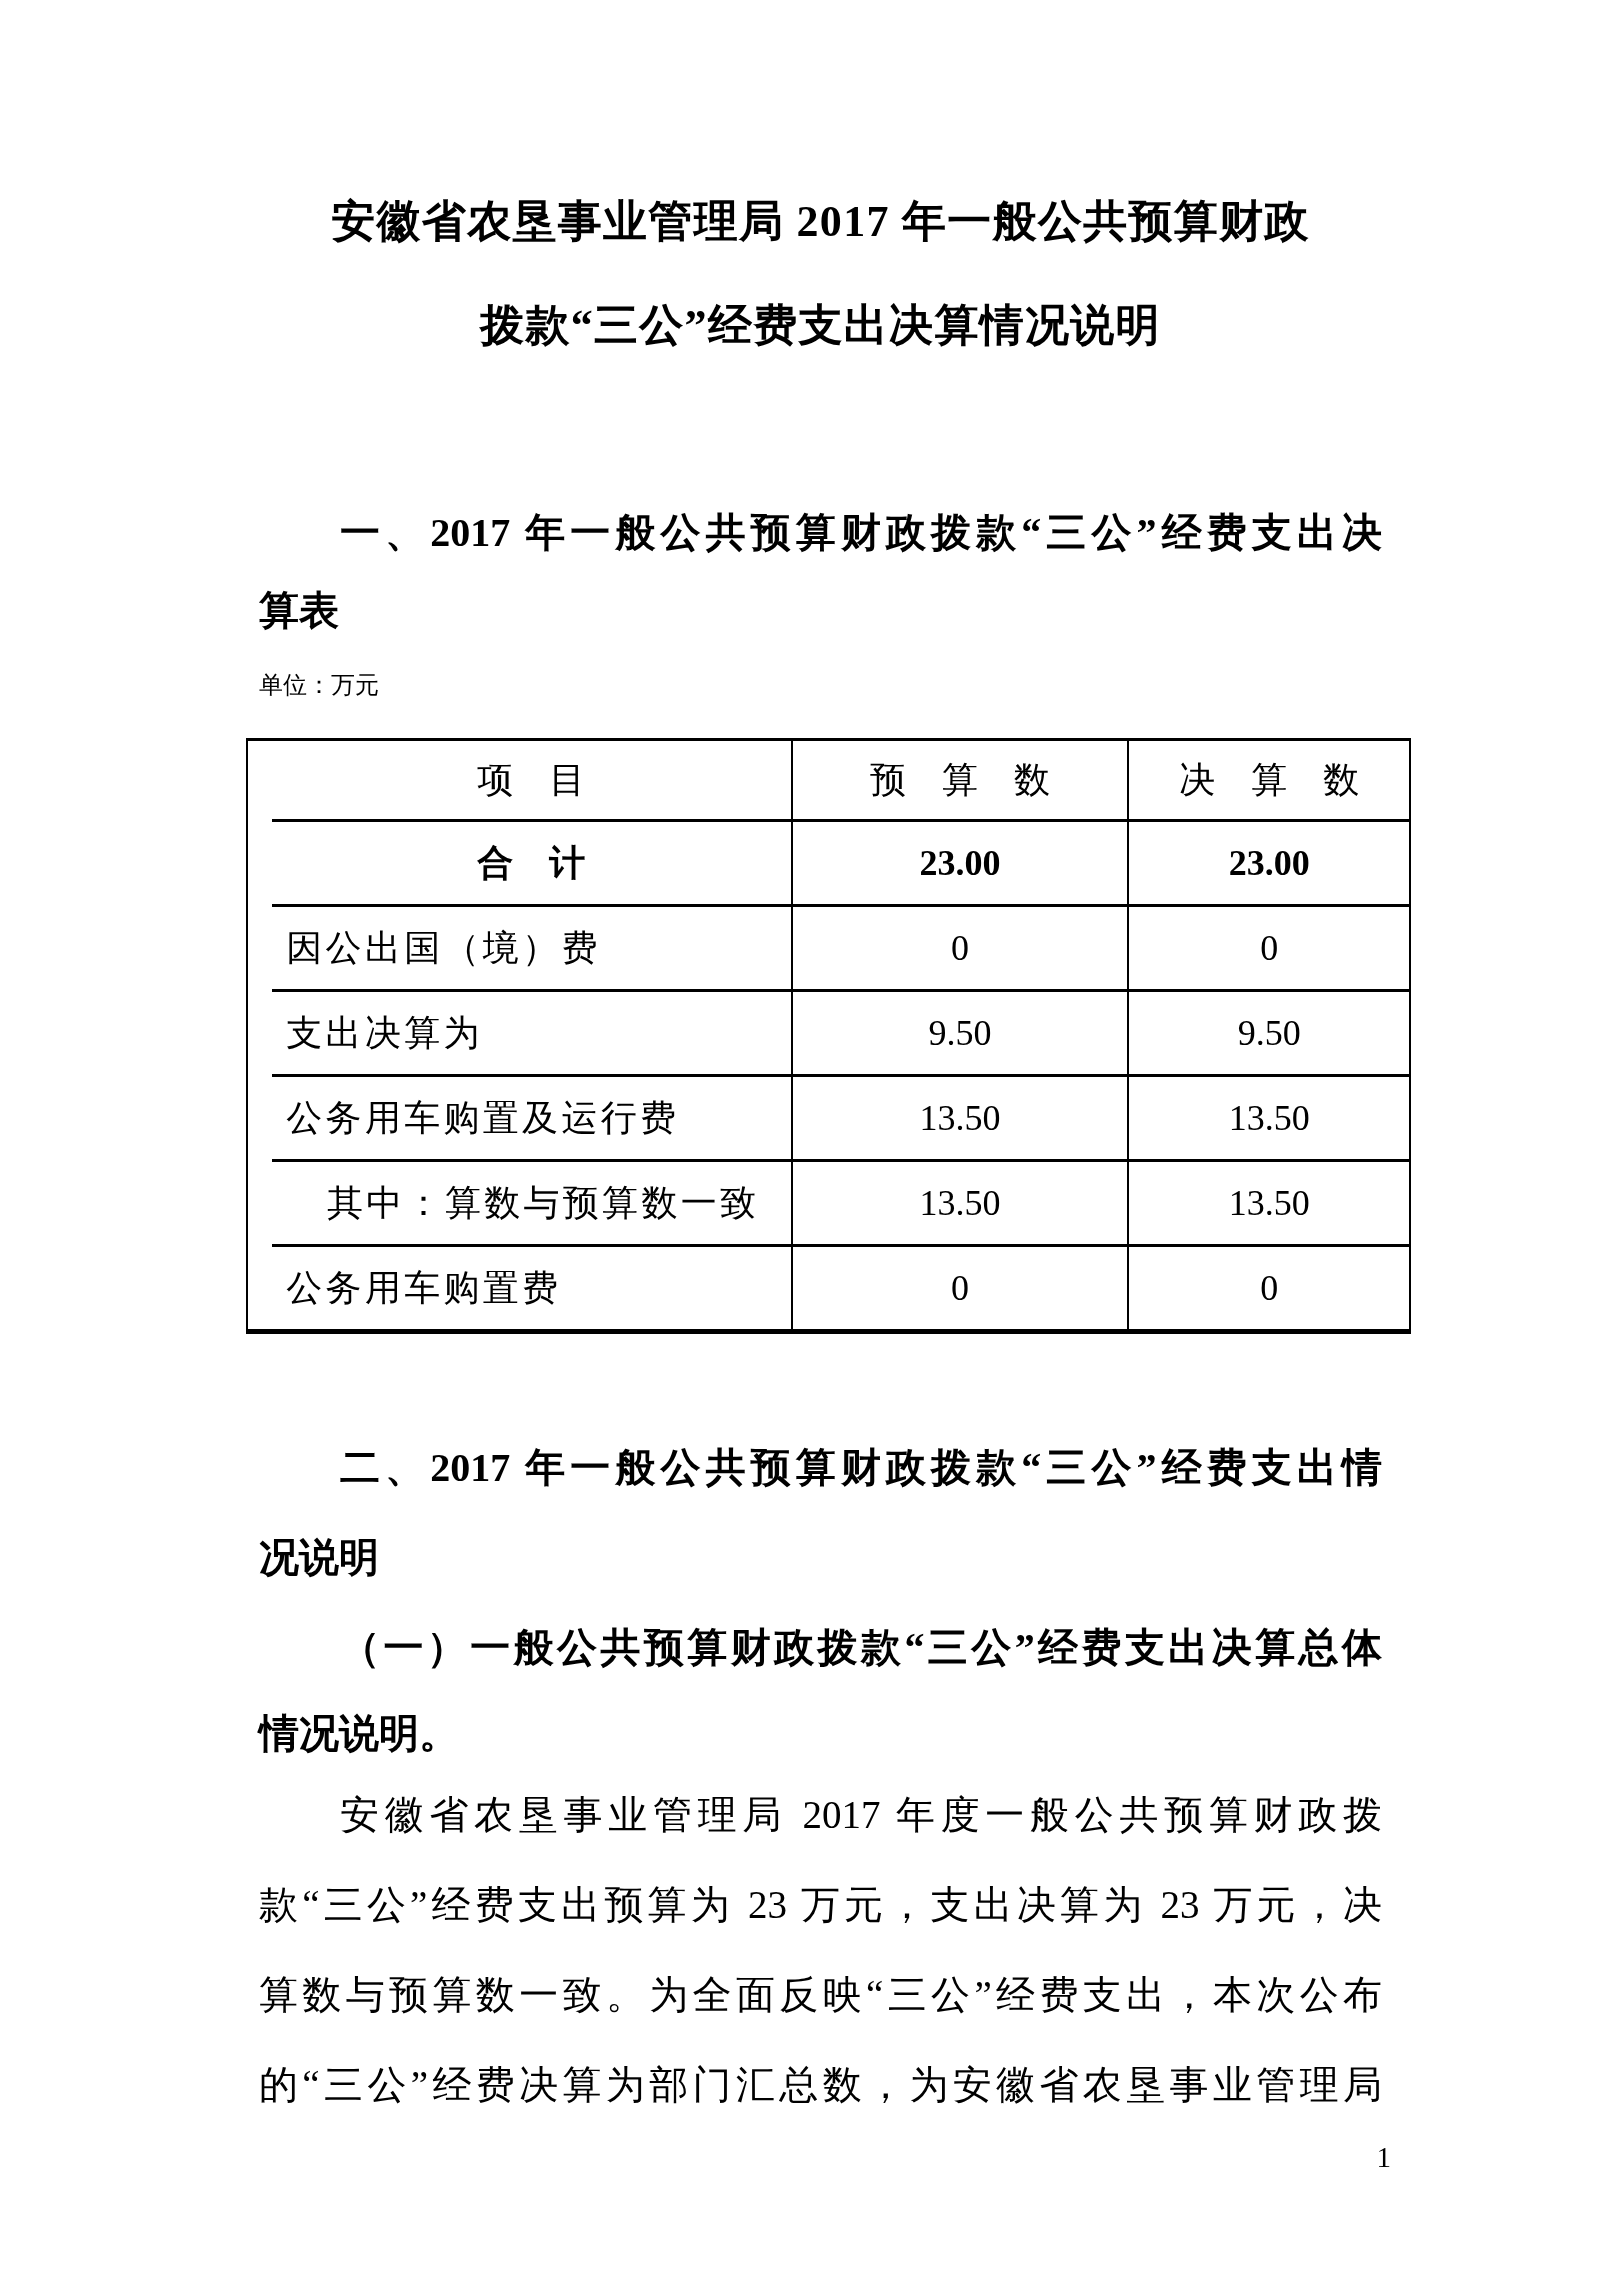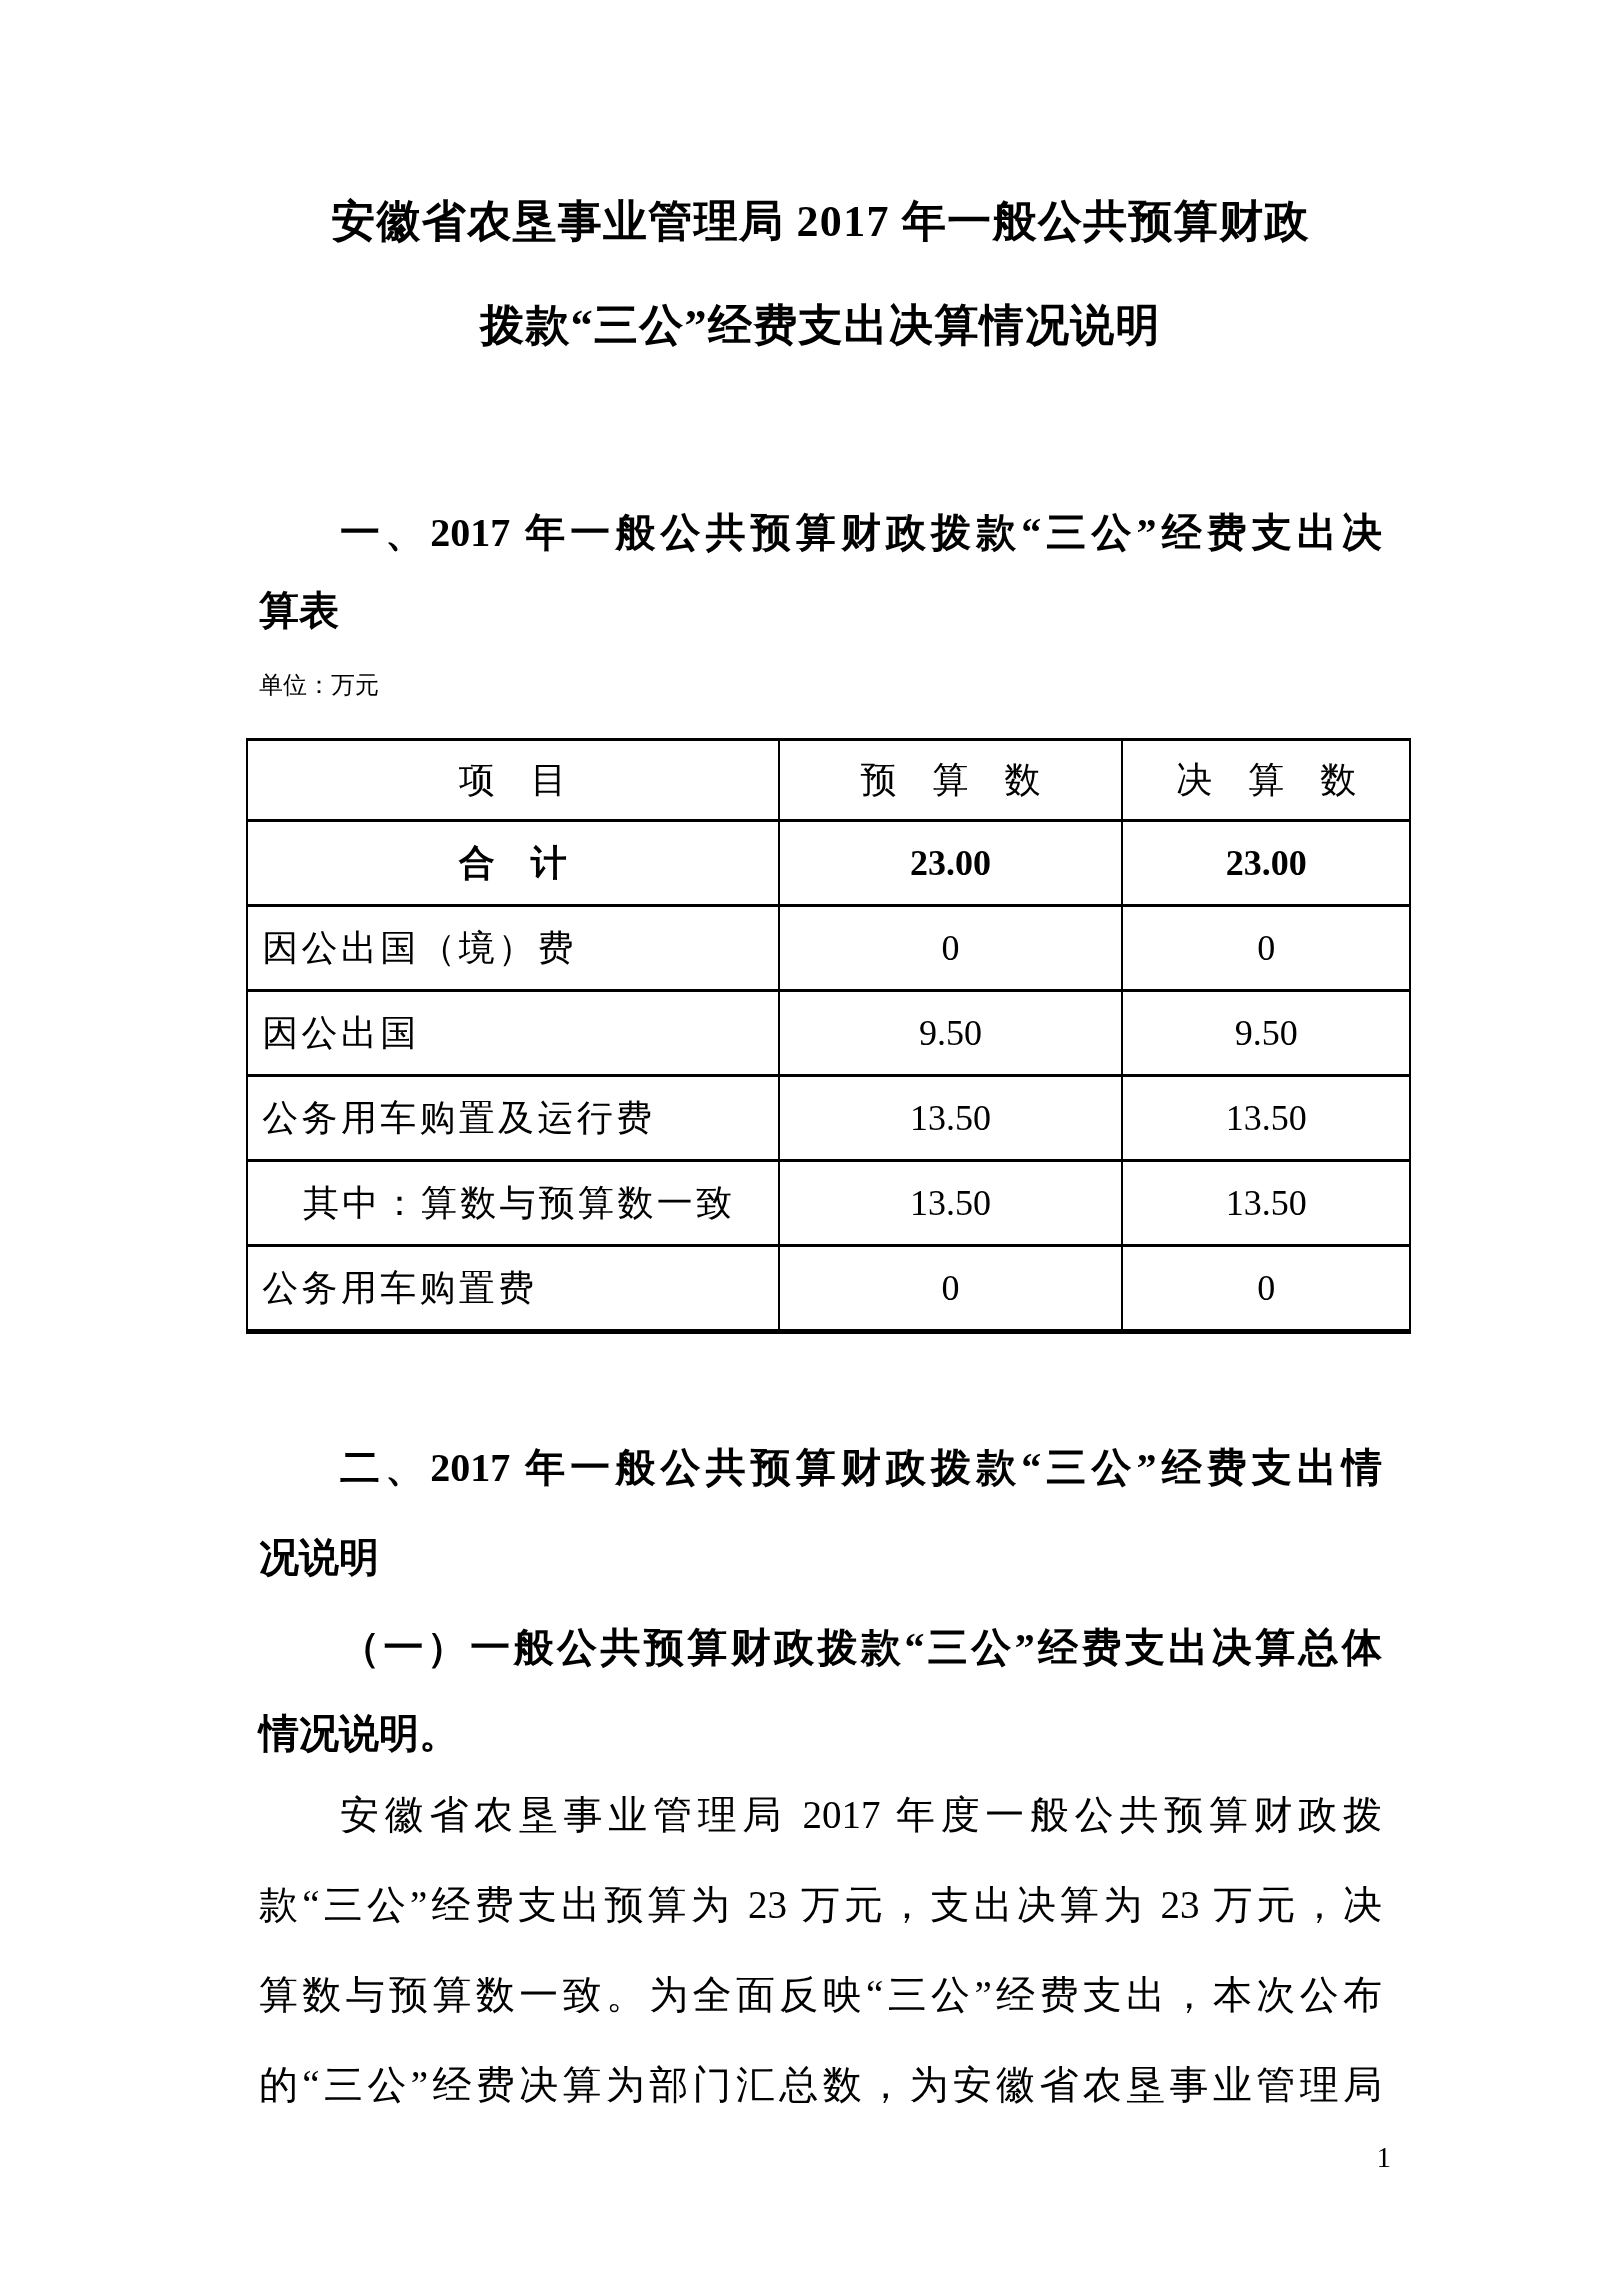--- a/index.html
+++ b/index.html
@@ -61,20 +61,21 @@
     border: 2.6px solid #000;
     border-top-width: 3.9px;
     border-bottom-width: 5.9px;
     box-sizing: border-box;
     background: #ffffff;
   }
   .tr {
     display: flex;
     height: 82px;
     border-top: 3.9px solid #000;
+    margin-left: 24px;
   }
   .tr.thead {
     border-top: none;
     height: 78px;
   }
   .tc {
     display: flex;
     align-items: center;
     font-size: 36px;
     box-sizing: border-box;
@@ -112,21 +113,21 @@
       <div class="tc c1 ctr">合　计</div>
       <div class="tc c2 ctr">23.00</div>
       <div class="tc c3 ctr">23.00</div>
     </div>
     <div class="tr">
       <div class="tc c1 lab">因公出国（境）费</div>
       <div class="tc c2 ctr">0</div>
       <div class="tc c3 ctr">0</div>
     </div>
     <div class="tr">
-      <div class="tc c1 lab">因公出国</div>
+      <div class="tc c1 lab">支出决算为</div>
       <div class="tc c2 ctr">9.50</div>
       <div class="tc c3 ctr">9.50</div>
     </div>
     <div class="tr">
       <div class="tc c1 lab">公务用车购置及运行费</div>
       <div class="tc c2 ctr">13.50</div>
       <div class="tc c3 ctr">13.50</div>
     </div>
     <div class="tr">
       <div class="tc c1 lab ind1">其中：算数与预算数一致</div>

